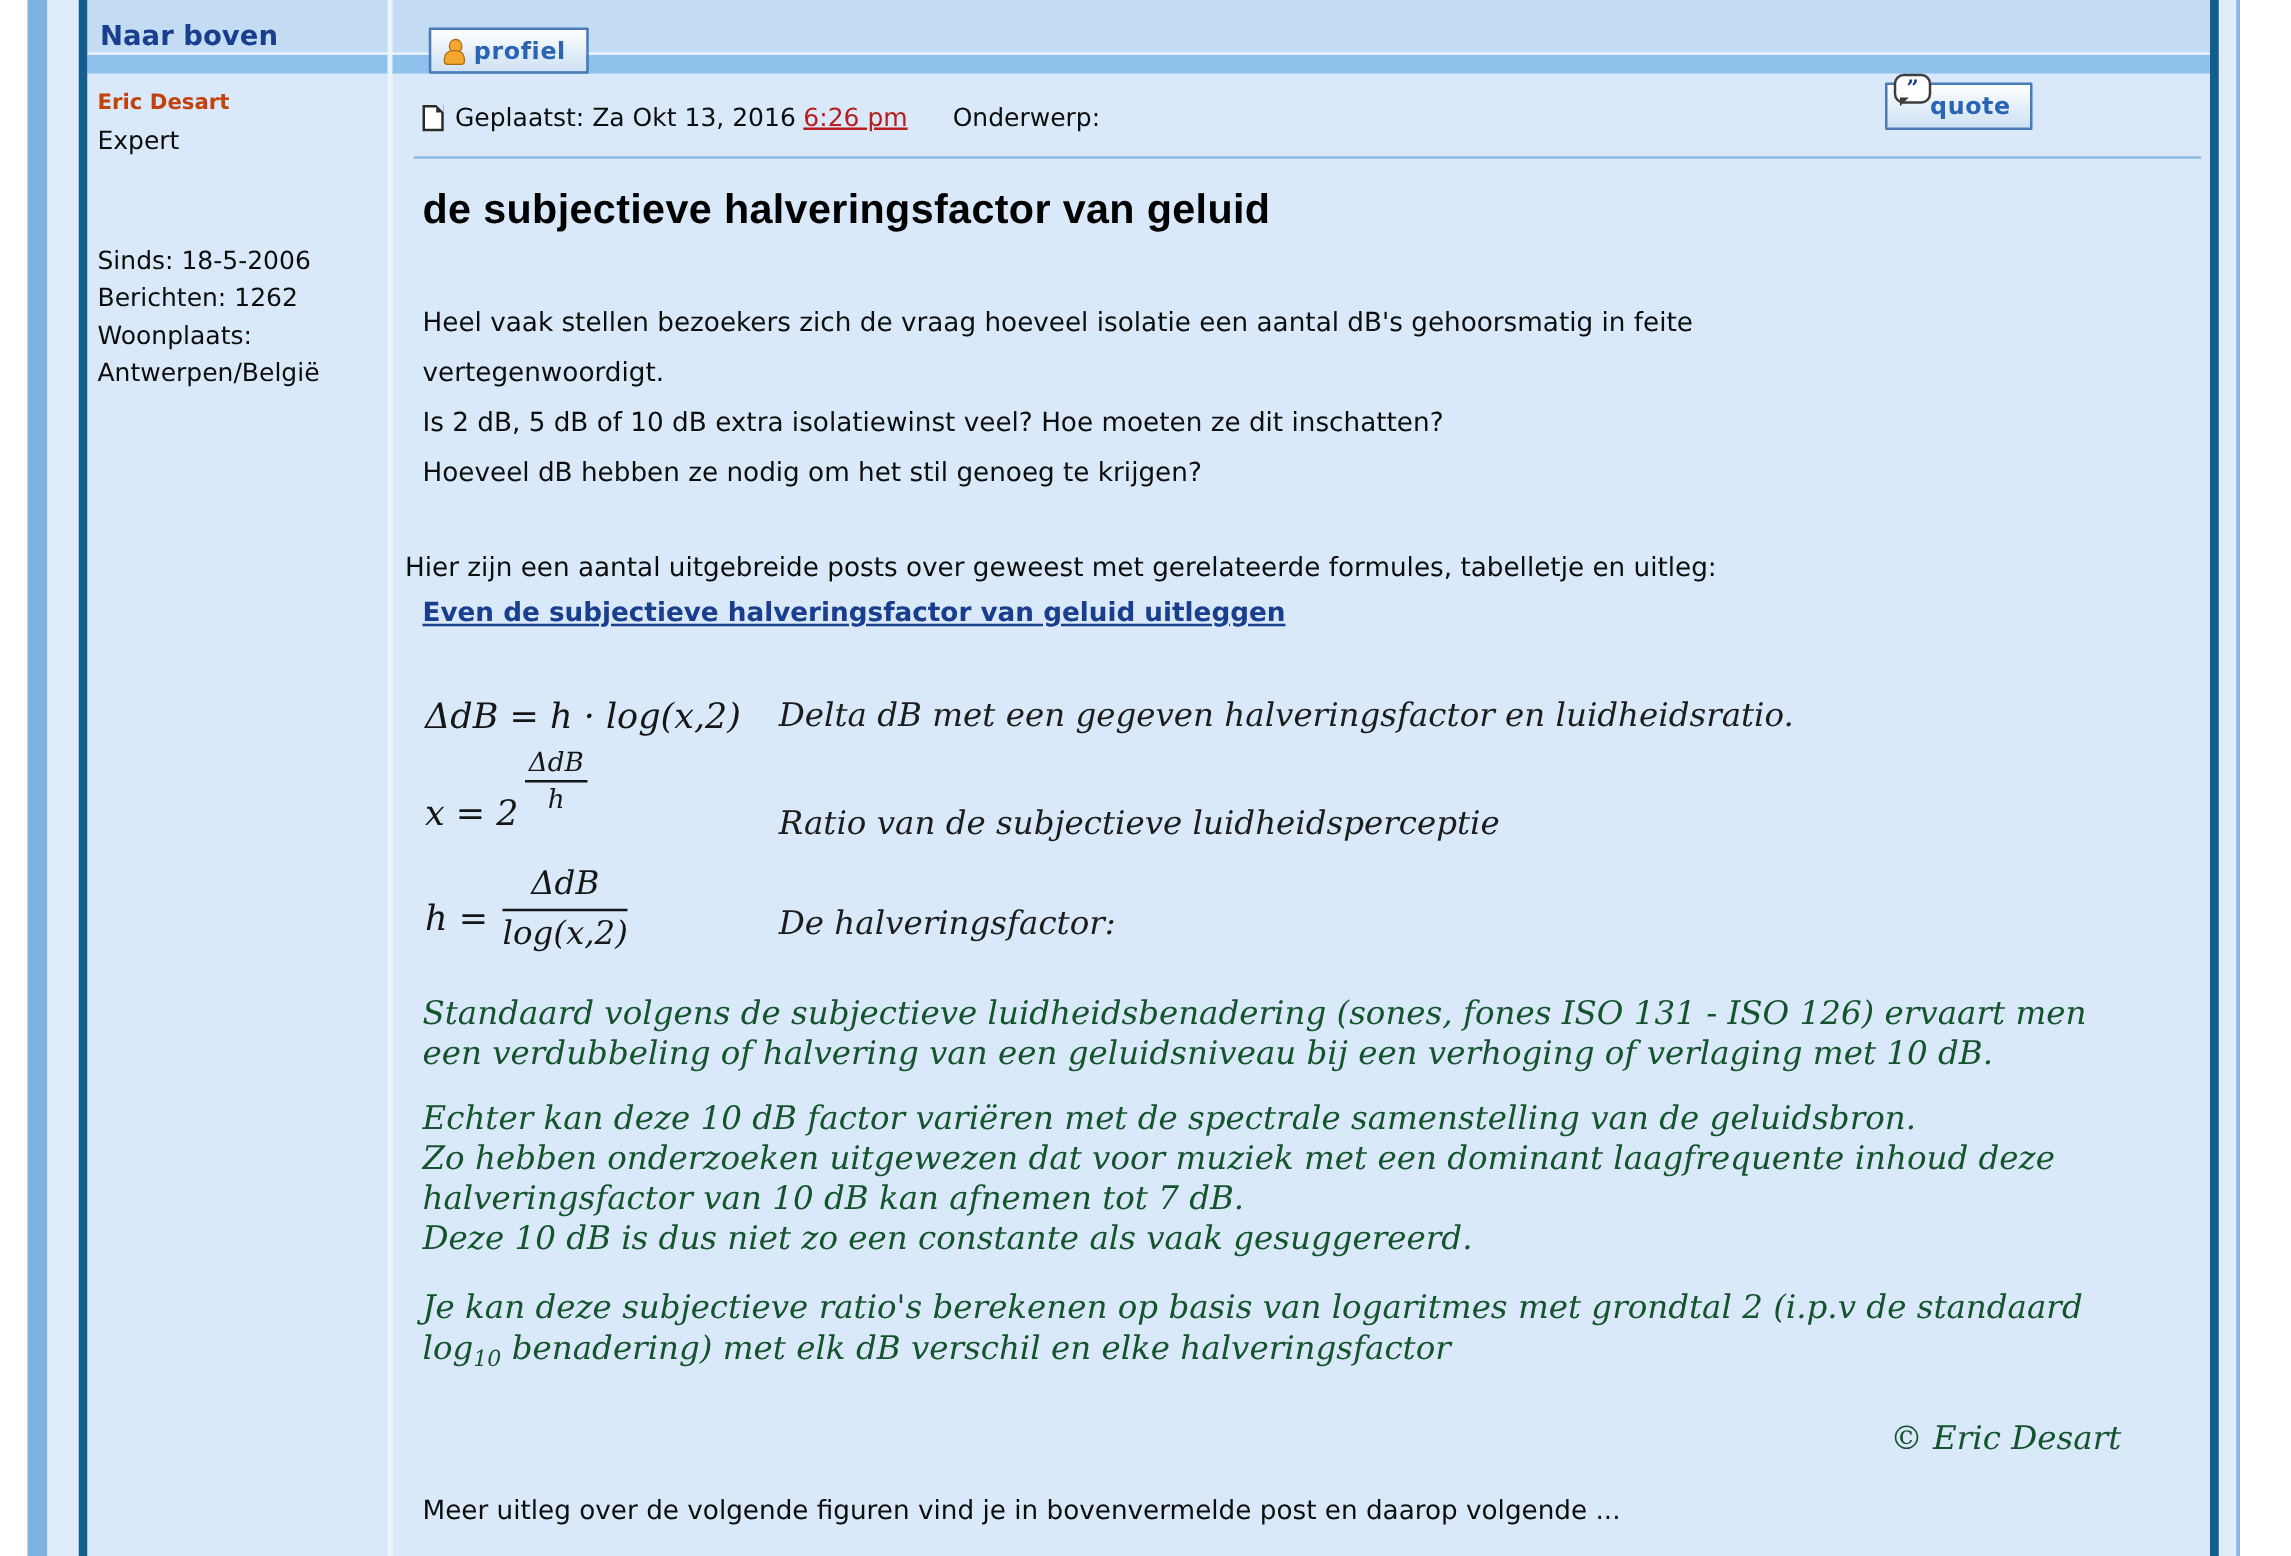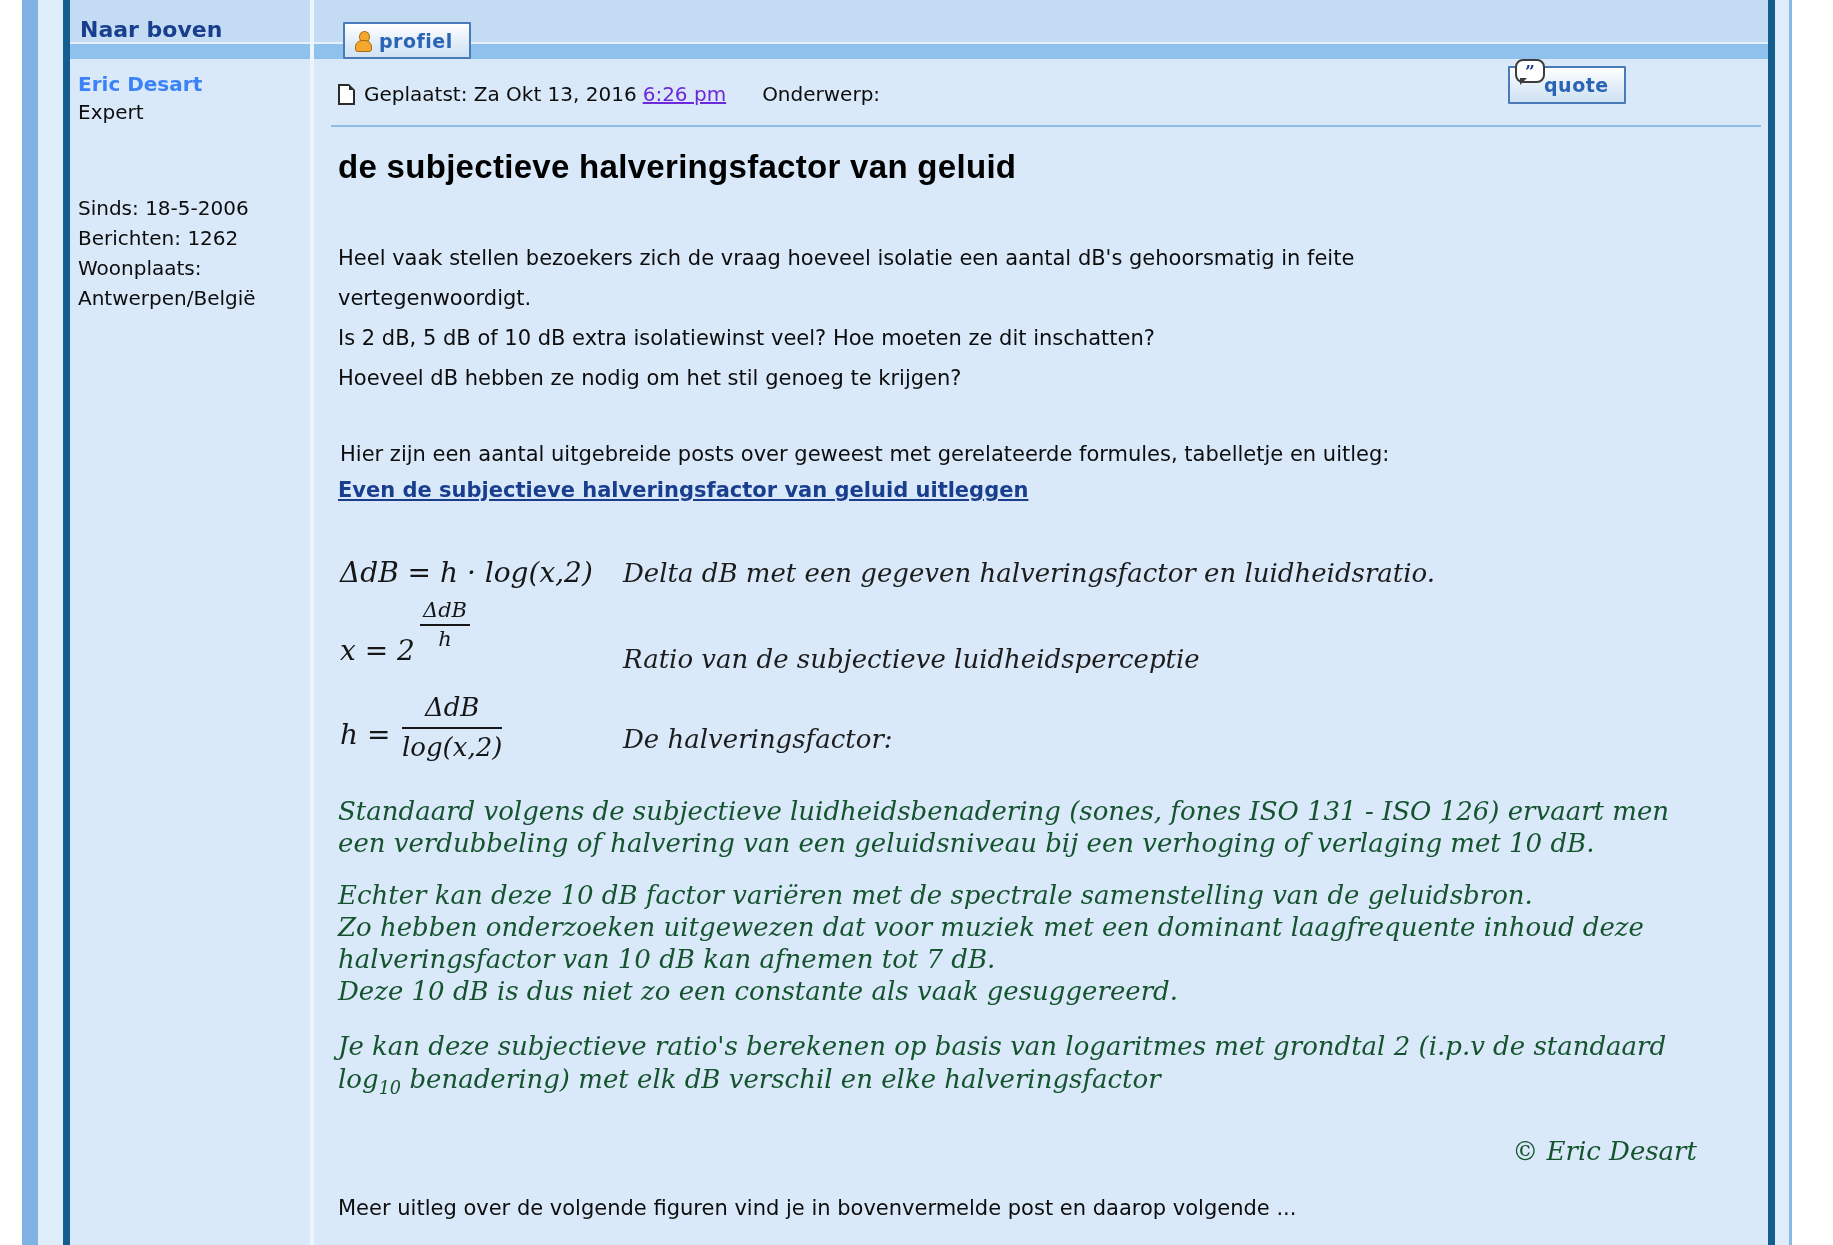--- a/index.html
+++ b/index.html
@@ -45,21 +45,21 @@
        font-family:"DejaVu Serif",serif;font-weight:bold;color:#1a3e8e;font-size:17px;line-height:20px;}
   .bubble-icon .tail{position:absolute;left:5px;top:19px;width:0;height:0;
        border-left:7px solid #3d3d3d;border-bottom:7px solid transparent;}
 
   
   .page-icon{position:relative;width:13px;height:17px;background:#ffffff;border:2px solid #2b2b2b;}
   .page-icon::after{content:'';position:absolute;top:-2px;right:-2px;width:0;height:0;
        border-style:solid;border-width:0 6px 6px 0;border-color:#d9e9f9 #d9e9f9 #2b2b2b transparent;}
 
   .post-header{left:338px;top:82px;display:flex;align-items:center;font-size:20px;color:#0d0d0d;}
-  .time-link{color:#6d28d9;text-decoration:underline;margin-left:6px;text-align:right;}
+  .time-link{color:#b91c1c;text-decoration:underline;margin-left:6px;text-align:right;}
   .subject-label{margin-left:36px;}
 
   .post-title{left:338px;top:148px;font-family:"Liberation Sans",sans-serif;
        font-size:33px;font-weight:bold;color:#000000;letter-spacing:.3px;}
 
   .body-line{font-size:21px;color:#0d0d0d;}
   .post-link{font-size:21px;font-weight:bold;color:#1a3e8e;text-decoration:underline;}
 
   .math{font-family:"DejaVu Serif","Liberation Serif",serif;font-style:italic;color:#161616;}
   .caption{font-family:"DejaVu Serif","Liberation Serif",serif;font-style:italic;font-size:26px;color:#1c1c1c;}
@@ -92,21 +92,21 @@
   <a class="abs back-top nowrap" href="#">Naar boven</a>
 
   <div class="abs btn profile-btn">
     <span class="person-icon">
       <span class="head"></span>
         <span class="body"></span>
     </span>
     <span class="btn-label">profiel</span>
   </div>
 
-  <div class="abs nowrap" style="left:78px;top:72px;font-size:20px;font-weight:bold;color:#3b82f6;">Eric Desart</div>
+  <div class="abs nowrap" style="left:78px;top:72px;font-size:17px;font-weight:bold;color:#c2410c;">Eric Desart</div>
   <div class="abs nowrap" style="left:78px;top:100px;font-size:20px;">Expert</div>
   <div class="abs nowrap" style="left:78px;top:196px;font-size:20px;">Sinds: 18-5-2006</div>
   <div class="abs nowrap" style="left:78px;top:226px;font-size:20px;">Berichten: 1262</div>
   <div class="abs nowrap" style="left:78px;top:256px;font-size:20px;">Woonplaats:</div>
   <div class="abs nowrap" style="left:78px;top:286px;font-size:20px;">Antwerpen/België</div>
 
   <div class="abs post-header nowrap">
     <span class="page-icon" style="margin-right:9px;"></span>
     <span>Geplaatst: Za Okt 13, 2016</span>
     <a class="time-link" href="#">6:26 pm</a>
@@ -123,21 +123,21 @@
 
   <div class="abs header-rule"></div>
 
   <div class="abs post-title nowrap">de subjectieve halveringsfactor van geluid</div>
 
   <div class="abs body-line nowrap" style="left:338px;top:246px;">Heel vaak stellen bezoekers zich de vraag hoeveel isolatie een aantal dB's gehoorsmatig in feite</div>
   <div class="abs body-line nowrap" style="left:338px;top:286px;">vertegenwoordigt.</div>
   <div class="abs body-line nowrap" style="left:338px;top:326px;">Is 2 dB, 5 dB of 10 dB extra isolatiewinst veel? Hoe moeten ze dit inschatten?</div>
   <div class="abs body-line nowrap" style="left:338px;top:366px;">Hoeveel dB hebben ze nodig om het stil genoeg te krijgen?</div>
 
-  <div class="abs body-line nowrap" style="left:340px;top:442px;">Hier zijn een aantal uitgebreide posts over geweest met gerelateerde formules, tabelletje en uitleg:</div>
+  <div class="abs body-line nowrap" style="left:324px;top:442px;">Hier zijn een aantal uitgebreide posts over geweest met gerelateerde formules, tabelletje en uitleg:</div>
   <a class="abs post-link nowrap" style="left:338px;top:478px;" href="#">Even de subjectieve halveringsfactor van geluid uitleggen</a>
 
   <div class="abs math nowrap" style="left:340px;top:556px;font-size:28px;">ΔdB = h · log(x,2)</div>
   <div class="abs caption nowrap" style="left:623px;top:558px;">Delta dB met een gegeven halveringsfactor en luidheidsratio.</div>
 
   <div class="abs" style="left:340px;top:598px;width:220px;height:74px;">
     <span class="abs math nowrap" style="left:0;top:36px;font-size:28px;">x = 2</span>
     <div class="abs" style="left:80px;top:0;">
       <div class="mnum-sm">ΔdB</div>
       <div class="mden-sm">h</div>

